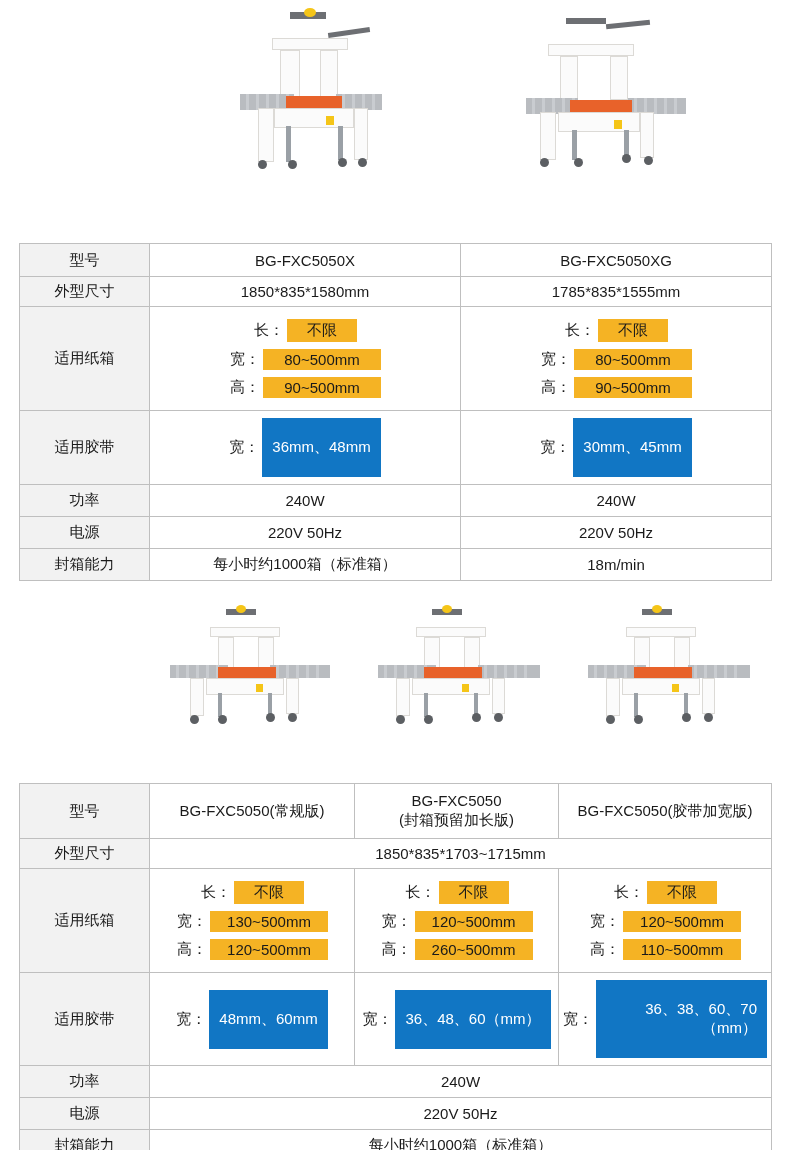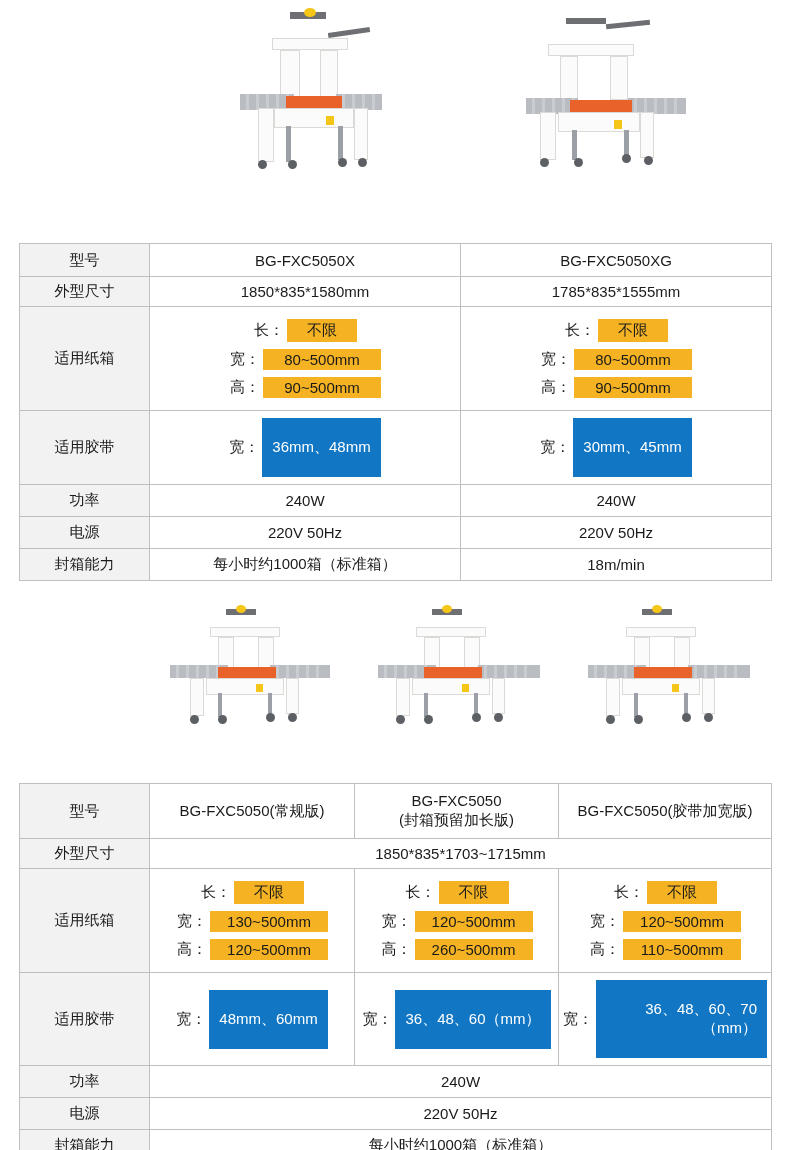--- a/index.html
+++ b/index.html
@@ -412,21 +412,21 @@
         </td>
         <td class="val">
           <div class="tape-row">
             <span class="k">宽：</span>
             <span class="chip-b">36、48、60（mm）</span>
           </div>
         </td>
         <td class="val">
           <div class="tape-row">
             <span class="k">宽：</span>
-            <span class="chip-b">36、48、60、70（mm）</span>
+            <span class="chip-b">36、38、60、70（mm）</span>
           </div>
         </td>
       </tr>
       <tr style="height:32px;">
         <td class="label">功率</td>
         <td class="val" colspan="3">240W</td>
       </tr>
       <tr style="height:32px;">
         <td class="label">电源</td>
         <td class="val" colspan="3">220V 50Hz</td>

